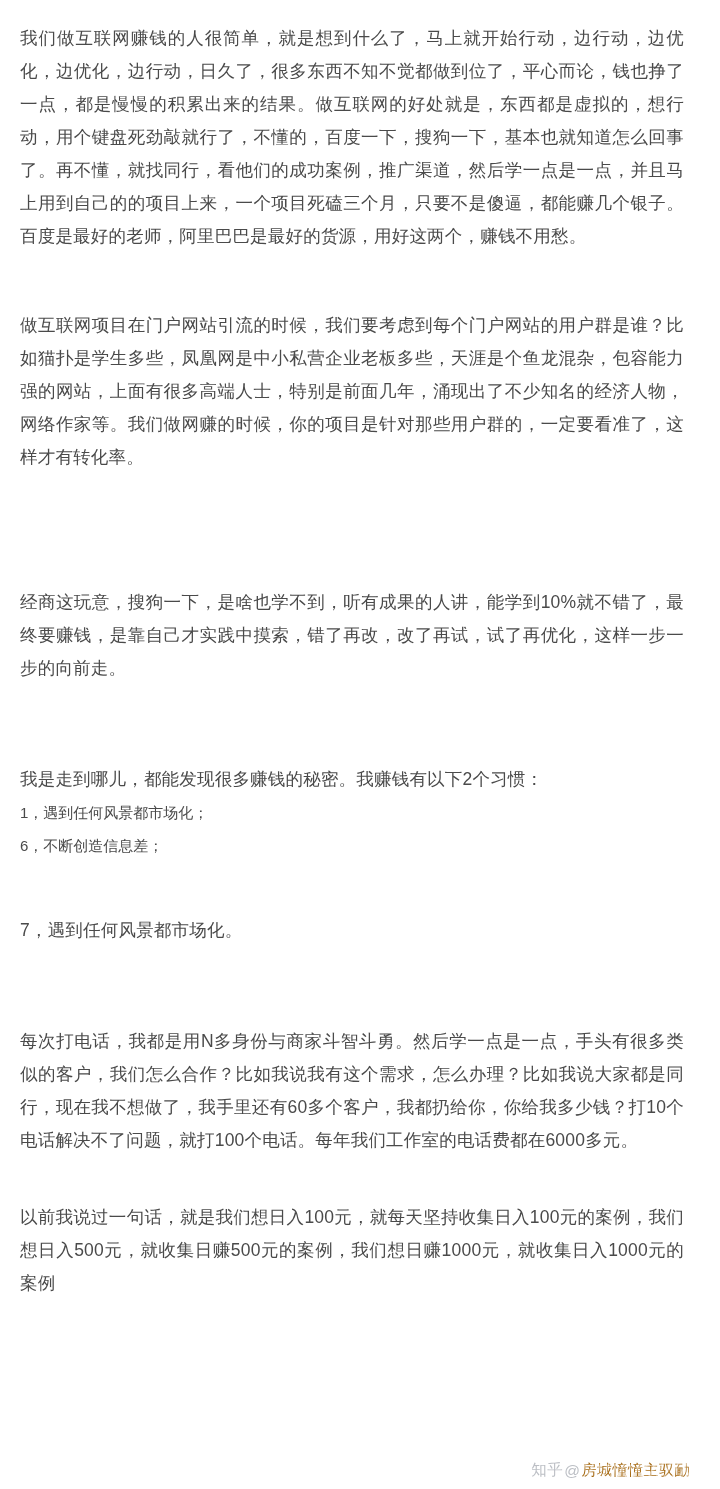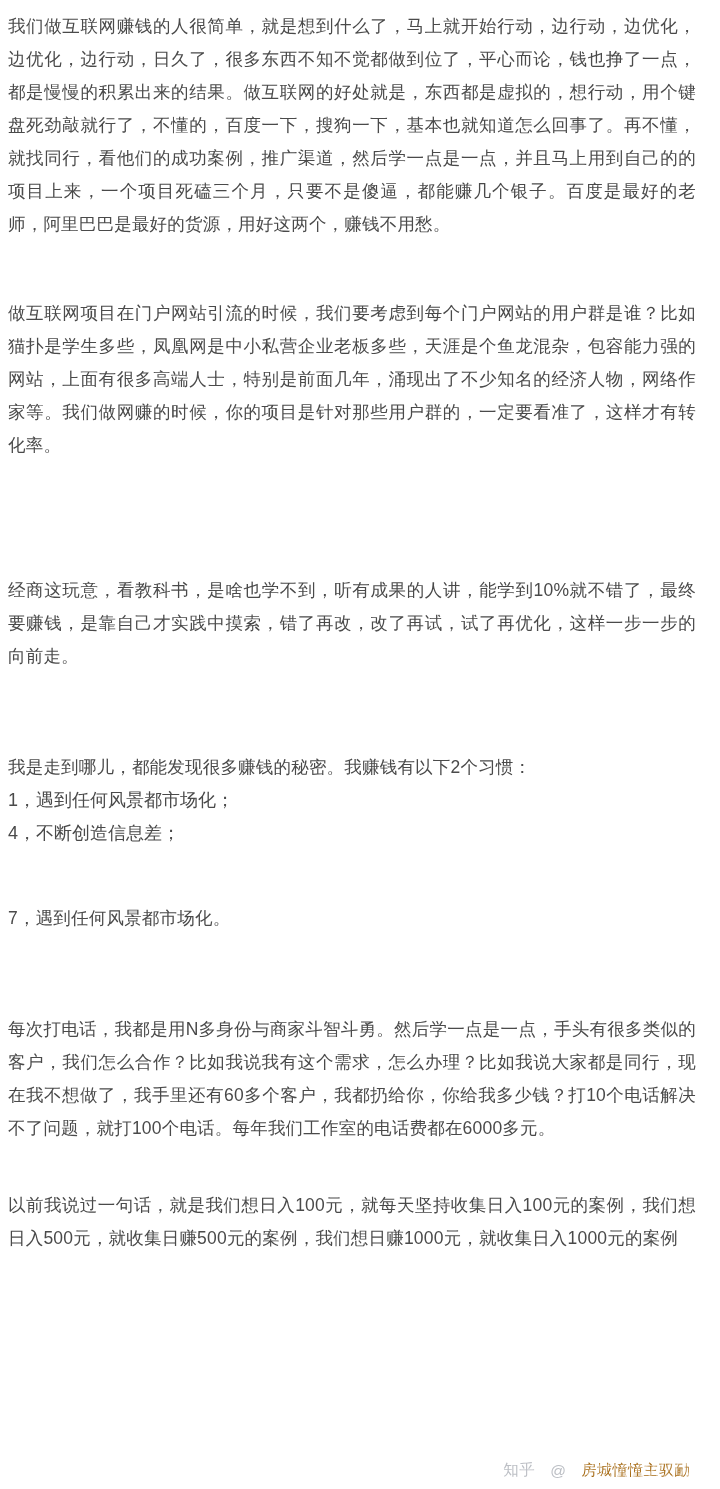--- a/index.html
+++ b/index.html
@@ -12,21 +12,21 @@
     min-height: 1489px;
     font-family: "Liberation Sans", "DejaVu Sans", sans-serif;
     color: #4a4a4a;
     position: relative;
     overflow: hidden;
   }
   .page {
     width: 704px;
     min-height: 1489px;
     position: relative;
-    padding: 0;
+    padding: 12px;
     box-sizing: border-box;
     background: #ffffff;
   }
   .article {
     padding: 10px 8px 0 8px;
     box-sizing: border-box;
   }
   .para {
     font-size: 17.5px;
     line-height: 33px;
@@ -35,34 +35,34 @@
     text-justify: inter-ideograph;
     letter-spacing: 0.2px;
     margin: 0 0 0 0;
     word-break: break-all;
   }
   .gap-lg { height: 56px; }
   .gap-md { height: 44px; }
   .gap-xl { height: 78px; }
   .gap-sm { height: 26px; }
   .list-line {
-    font-size: 18px;
+    font-size: 15px;
     line-height: 33px;
     color: #4a4a4a;
   }
   .watermark {
     position: absolute;
     right: 14px;
     bottom: 8px;
     font-size: 15px;
     color: #b9bcc2;
     letter-spacing: 0.5px;
     display: flex;
     align-items: center;
-    gap: 15px;
+    gap: 1px;
     opacity: 0.95;
   }
   .watermark .zh {
     font-size: 15.5px;
     color: #b9bcc2;
   }
   .watermark .wm-name {
     color: #a16207;
     position: relative;
   }
@@ -94,28 +94,28 @@
 
     <div class="gap-lg"></div>
 
     <p class="para">做互联网项目在门户网站引流的时候，我们要考虑到每个门户网站的用户群是谁？比如猫扑是学生多些，凤凰网是中小私营企业老板多些，天涯是个鱼龙混杂，包容能力强的网站，上面有很多高端人士，特别是前面几年，涌现出了不少知名的经济人物，网络作家等。我们做网赚的时候，你的项目是针对那些用户群的，一定要看准了，这样才有转化率。</p>
 
     <div class="gap-lg"></div>
 
 
     <div class="gap-lg"></div>
 
-    <p class="para">经商这玩意，看教科书，是啥也学不到，听有成果的人讲，能学到10%就不错了，最终要赚钱，是靠自己才实践中摸索，错了再改，改了再试，试了再优化，这样一步一步的向前走。</p>
+    <p class="para">经商这玩意，搜狗一下，是啥也学不到，听有成果的人讲，能学到10%就不错了，最终要赚钱，是靠自己才实践中摸索，错了再改，改了再试，试了再优化，这样一步一步的向前走。</p>
 
     <div class="gap-xl"></div>
 
     <p class="para">我是走到哪儿，都能发现很多赚钱的秘密。我赚钱有以下2个习惯：</p>
 
     <div class="list-line">1，遇到任何风景都市场化；</div>
-    <div class="list-line">4，不断创造信息差；</div>
+    <div class="list-line">6，不断创造信息差；</div>
 
     <div class="gap-sm"></div>
 
 
     <div class="gap-sm"></div>
 
     <p class="para">7，遇到任何风景都市场化。</p>
 
     <div class="gap-sm"></div>
 

